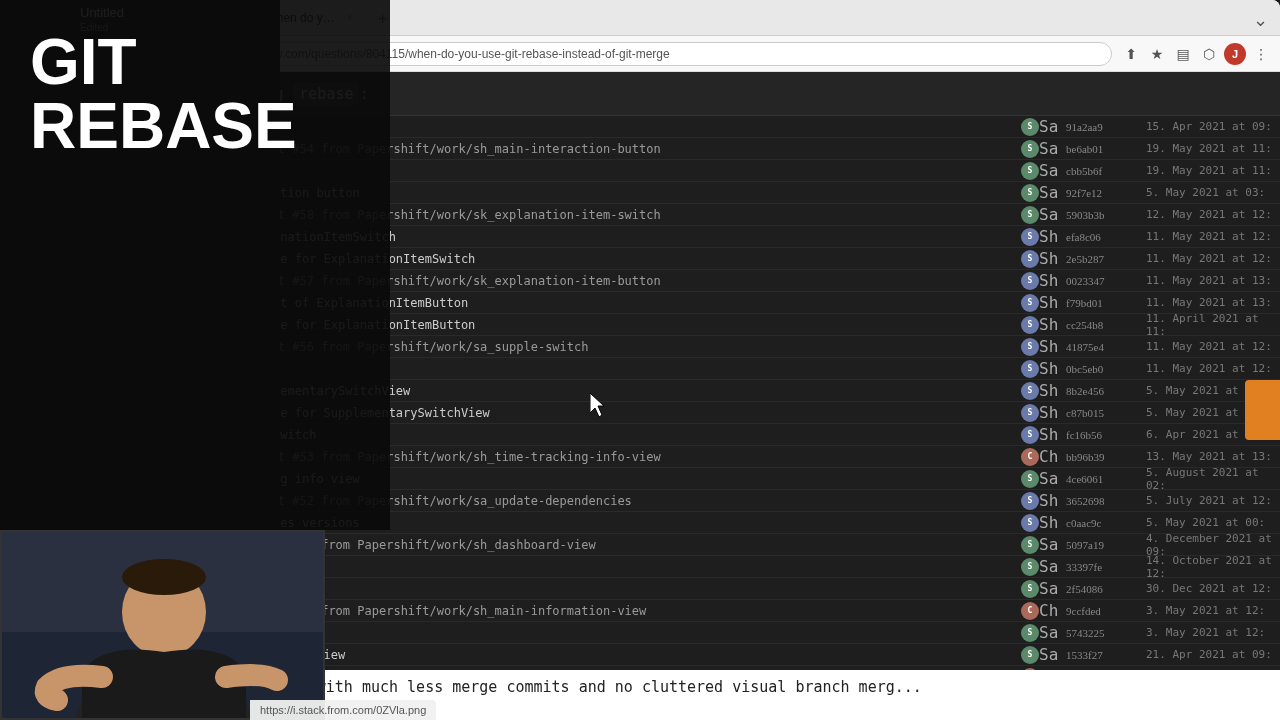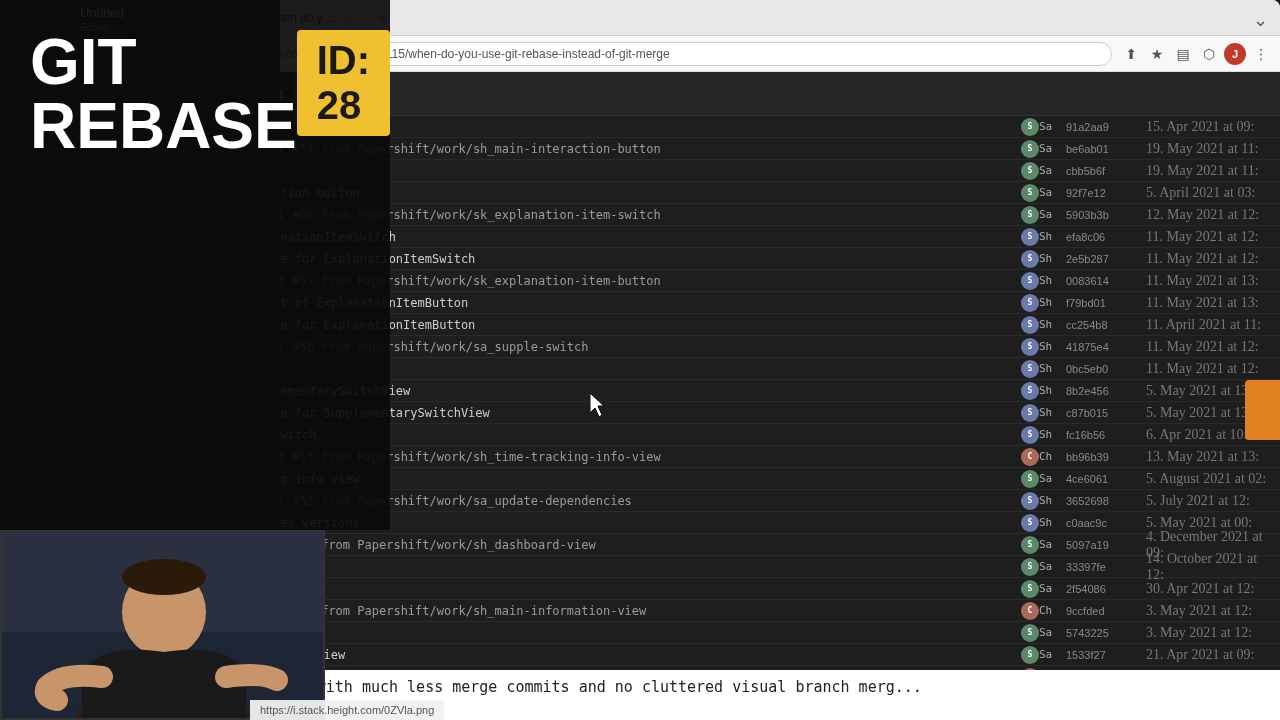--- a/index.html
+++ b/index.html
@@ -184,51 +184,50 @@
       width: 18px; height: 18px;
       border-radius: 50%;
       background: #5a8a6a;
       font-size: 8px;
       color: white;
       display: flex; align-items: center; justify-content: center;
       font-weight: bold;
     }
     .author-name {
       width: 20px;
-      font-size: 11px;
+      font-size: 16px;
       color: #aaa;
       overflow: hidden;
     }
 
     .hash-col {
       width: 80px;
       min-width: 80px;
-      font-family: Liberation Sans, sans-serif;
+      font-family: Liberation Serif, serif;
       font-size: 11px;
       color: #888;
       padding: 0 6px;
     }
     .date-col {
       width: 140px;
       min-width: 140px;
-      font-size: 14px;
+      font-size: 11px;
       color: #777;
       padding: 0 6px;
-      font-family: Liberation Serif, serif;
     }
 
     
     .overlay-panel {
       position: absolute;
       top: 0; left: 0;
       width: 390px;
       height: 530px;
       background: rgba(10,10,10,0.92);
       display: flex;
-      flex-direction: row;
+      flex-direction: column;
       align-items: flex-start;
       justify-content: flex-start;
       padding: 30px 30px;
       z-index: 10;
     }
 
     .git-rebase-title {
       font-size: 64px;
       font-weight: 900;
       color: white;
@@ -405,21 +404,21 @@
                 <line x1="20" y1="0" x2="20" y2="22" stroke="#e08020" stroke-width="2"></line>
                 <circle cx="20" cy="11" r="4" fill="#e08020"></circle>
               </svg>
           </div>
           <div class="message-col">Design main interaction button</div>
           <div class="author-col">
               <div class="author-avatar" style="background:#5a8a6a;">S</div>
               <span class="author-name">Sa</span>
             </div>
           <div class="hash-col">92f7e12</div>
-          <div class="date-col">5. April 2021 at 03:</div>
+          <div class="date-col">5. May 2021 at 03:</div>
         </div>
 
         <div class="commit-row">
           <div class="graph-col">
             <svg width="60" height="22" style="position:absolute;top:0;left:0;">
                 <line x1="20" y1="0" x2="20" y2="22" stroke="#e08020" stroke-width="2"></line>
                 <line x1="20" y1="11" x2="36" y2="11" stroke="#e08020" stroke-width="1.5"></line>
                 <circle cx="36" cy="11" r="3" fill="#e08020"></circle>
               </svg>
           </div>
@@ -470,21 +469,21 @@
                 <line x1="20" y1="0" x2="20" y2="22" stroke="#7aaa50" stroke-width="2"></line>
                 <line x1="20" y1="11" x2="36" y2="11" stroke="#7aaa50" stroke-width="1.5"></line>
                 <circle cx="36" cy="11" r="3" fill="#7aaa50"></circle>
               </svg>
           </div>
           <div class="message-col merge-pr">Merge pull request #57 from Papershift/work/sk_explanation-item-button</div>
           <div class="author-col">
               <div class="author-avatar" style="background:#6a7aaa;">S</div>
               <span class="author-name">Sh</span>
             </div>
-          <div class="hash-col">0083614</div>
+          <div class="hash-col">0023347</div>
           <div class="date-col">11. May 2021 at 13:</div>
         </div>
 
         <div class="commit-row">
           <div class="graph-col">
             <svg width="60" height="22" style="position:absolute;top:0;left:0;">
                 <line x1="20" y1="0" x2="20" y2="22" stroke="#7aaa50" stroke-width="2"></line>
                 <circle cx="20" cy="11" r="4" fill="#7aaa50"></circle>
               </svg>
           </div>
@@ -699,21 +698,21 @@
                 <line x1="20" y1="0" x2="20" y2="22" stroke="#e08020" stroke-width="2"></line>
                 <circle cx="20" cy="11" r="4" fill="#e08020"></circle>
               </svg>
           </div>
           <div class="message-col">Design dashboard view</div>
           <div class="author-col">
               <div class="author-avatar" style="background:#5a8a6a;">S</div>
               <span class="author-name">Sa</span>
             </div>
           <div class="hash-col">2f54086</div>
-          <div class="date-col">30. Apr 2021 at 12:</div>
+          <div class="date-col">30. Dec 2021 at 12:</div>
         </div>
 
         <div class="commit-row">
           <div class="graph-col">
             <svg width="60" height="22" style="position:absolute;top:0;left:0;">
                 <line x1="20" y1="0" x2="20" y2="22" stroke="#e08020" stroke-width="2"></line>
                 <line x1="20" y1="11" x2="36" y2="11" stroke="#e08020" stroke-width="1.5"></line>
                 <circle cx="36" cy="11" r="3" fill="#e08020"></circle>
               </svg>
           </div>
@@ -780,21 +779,20 @@
       <div style="position:absolute;bottom:0;left:0;right:0;background:white;padding:8px 16px;z-index:5;">
         <div style="font-size:15px;color:#222;white-space:nowrap;overflow:hidden;">Much cleaner Git history with much less merge commits and no cluttered visual branch merg...</div>
         <div style="font-size:14px;color:#444;">as whatever</div>
       </div>
     </div>
   </div>
 </div>
 
 <div class="overlay-panel">
   <div class="git-rebase-title">GIT REBASE</div>
-  <div class="id-badge">ID: 28</div>
 </div>
 
 <div class="orange-tab"></div>
 
 <div class="video-thumbnail">
   <div class="video-person">
 
     <svg width="325" height="190" viewBox="0 0 325 190" style="position:absolute;top:0;left:0;">
 
       <rect width="325" height="190" fill="#2a3040"></rect>
@@ -812,19 +810,19 @@
       <path d="M 80 140 Q 100 110 162 120 Q 224 110 244 140 L 244 190 L 80 190 Z" fill="#1a1a1a"></path>
 
       <path d="M 100 145 Q 60 140 45 155 Q 40 165 55 168" stroke="#c8956a" stroke-width="22" fill="none" stroke-linecap="round"></path>
 
       <path d="M 224 145 Q 260 140 275 148" stroke="#c8956a" stroke-width="22" fill="none" stroke-linecap="round"></path>
     </svg>
   </div>
 
 </div>
 
-<div class="bottom-url-bar">https://i.stack.height.com/0ZVla.png</div>
+<div class="bottom-url-bar">https://i.stack.from.com/0ZVla.png</div>
 
 <div style="position:absolute;left:590px;top:393px;width:0;height:0;z-index:50;pointer-events:none;">
   <svg width="20" height="24" viewBox="0 0 20 24">
     <path d="M0 0 L0 20 L5 15 L9 24 L12 22 L8 13 L14 13 Z" fill="white" stroke="black" stroke-width="1"></path>
   </svg>
 </div>
 
 </body></html>

